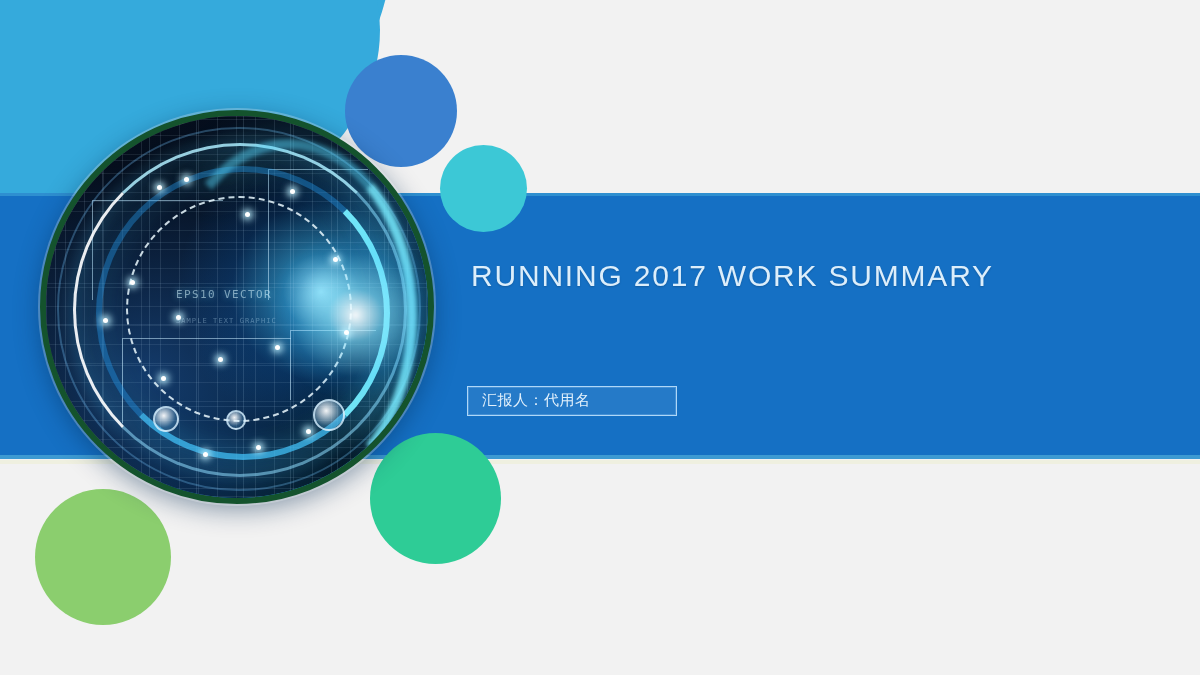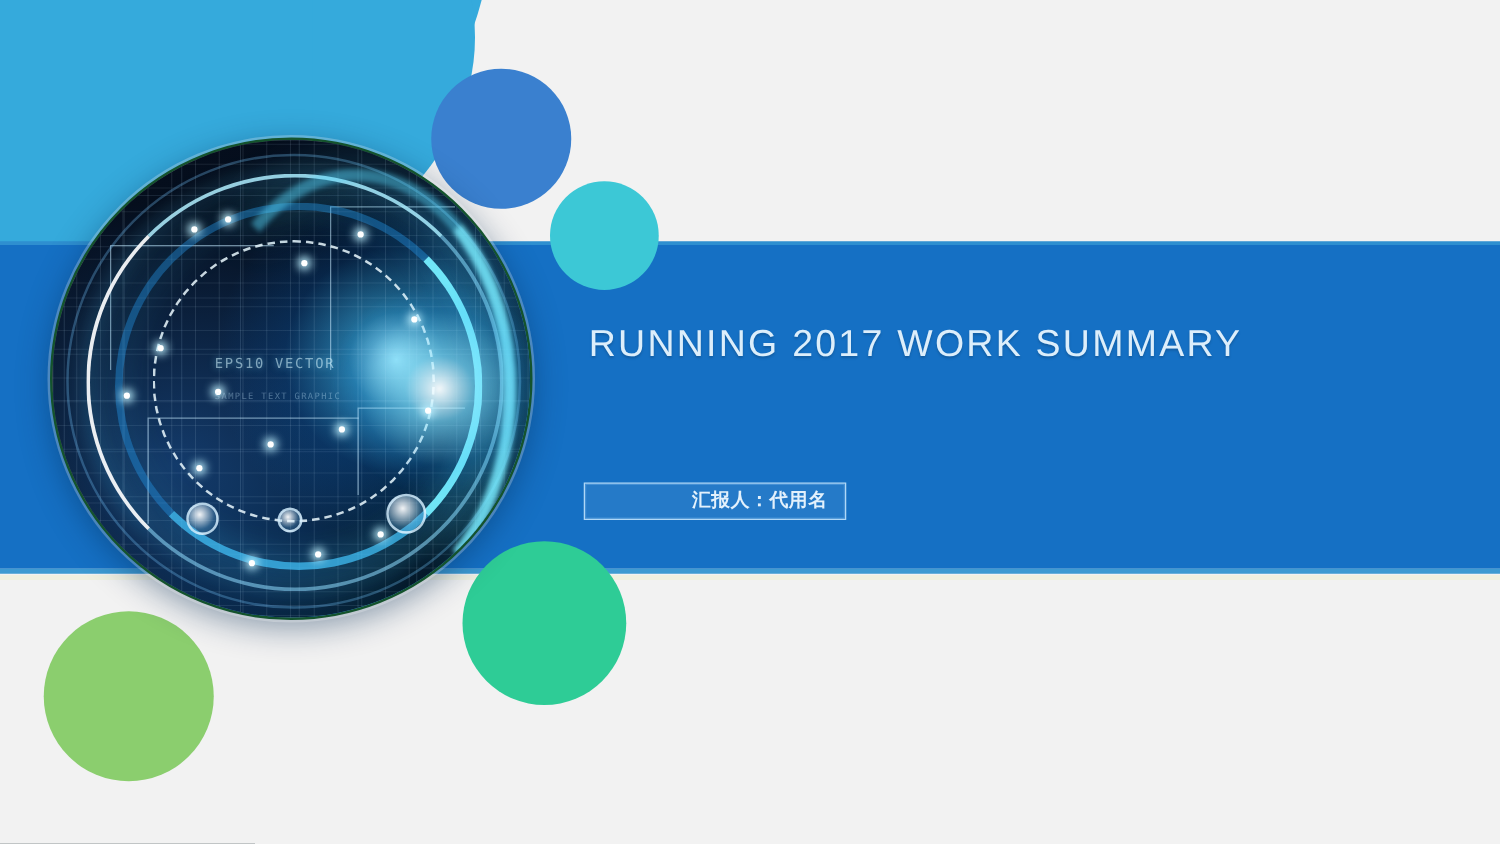--- a/index.html
+++ b/index.html
@@ -59,21 +59,21 @@
   .dot-green  {left:35px;   top:489px; width:136px;height:136px;background:#8BCE6E;}
   .dot-emerald{left:370px;  top:433px; width:131px;height:131px;background:#2ECC96;}
 
   
   .hero{
     position:absolute;
     left:40px; top:110px;
     width:382px; height:382px;
     border-radius:50%;
     overflow:hidden;
-    border:2px solid #14532d;
+    border:6px solid #14532d;
     box-shadow:0 0 0 2px rgba(255,255,255,.25), 0 6px 26px rgba(0,40,80,.45);
     background:#737373;
   }
   .hero-inner{position:absolute;inset:0;overflow:hidden;}
   .hero-bg{
     position:absolute;inset:0;
     background:
       radial-gradient(circle at 72% 46%, rgba(160,235,255,.95) 0%, rgba(60,190,250,.55) 11%, rgba(10,90,170,.25) 26%, rgba(0,0,0,0) 42%),
       radial-gradient(circle at 26% 68%, rgba(20,60,110,.8) 0%, rgba(4,12,26,.92) 55%),
       linear-gradient(128deg,#132b49 0%,#0d2038 26%,#123b67 48%,#0a74c8 66%,#0ec6f5 80%,#0a4a86 100%);
@@ -188,29 +188,28 @@
   .meta-row{
     position:absolute;
     left:467px; top:386px;
     display:flex;
     gap:38px;
   }
   .meta-btn{
     box-sizing:border-box;
     min-width:210px;
     padding:4px 14px 5px;
-    text-align:right;
+    text-align:left;
     color:#E3F1FC;
     font-size:15px;
     letter-spacing:.5px;
     background:rgba(255,255,255,.07);
     border:1px solid rgba(200,232,255,.85);
     box-shadow:inset 0 0 0 1px rgba(130,190,240,.35);
     white-space:nowrap;
-    font-weight:bold;
   }
 </style>
 </head>
 <body>
 
 <div class="slide">
 
   <div class="blob-topleft"></div>
   <div class="blob-topleft2"></div>
   <div class="blob-topleft3"></div>

